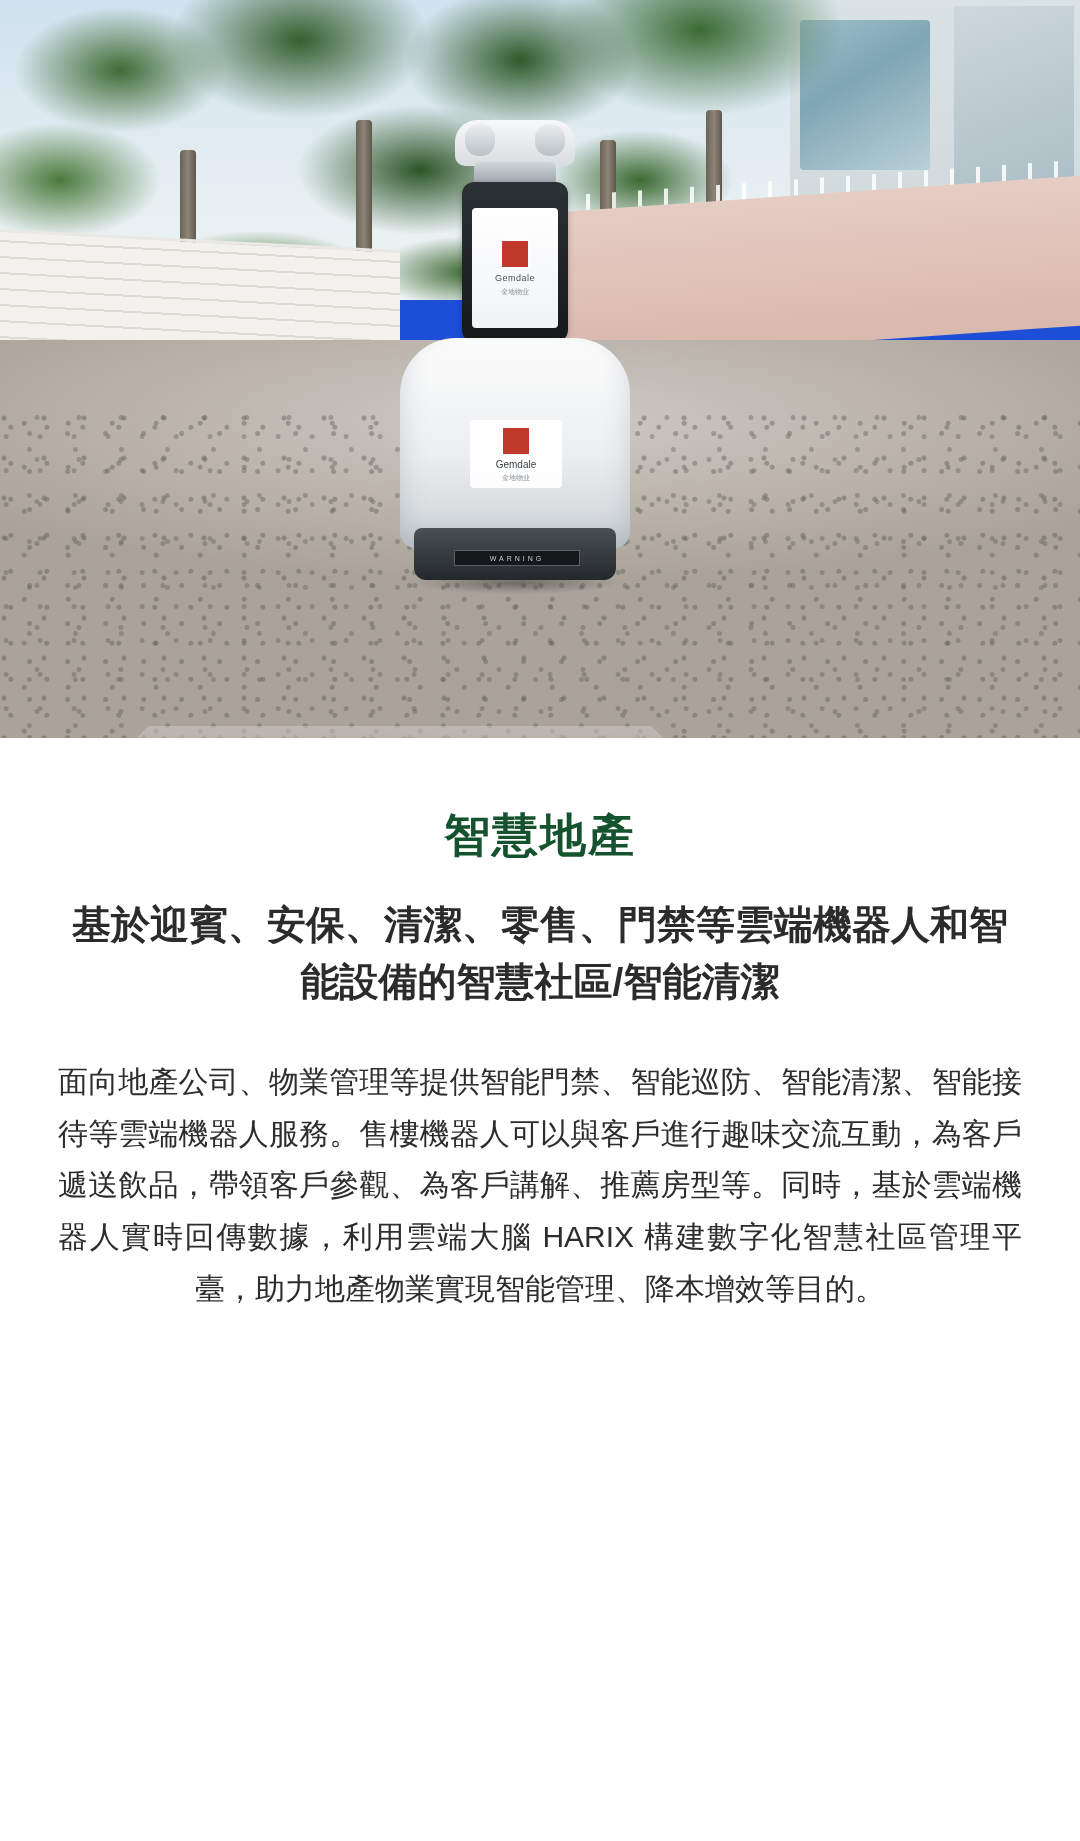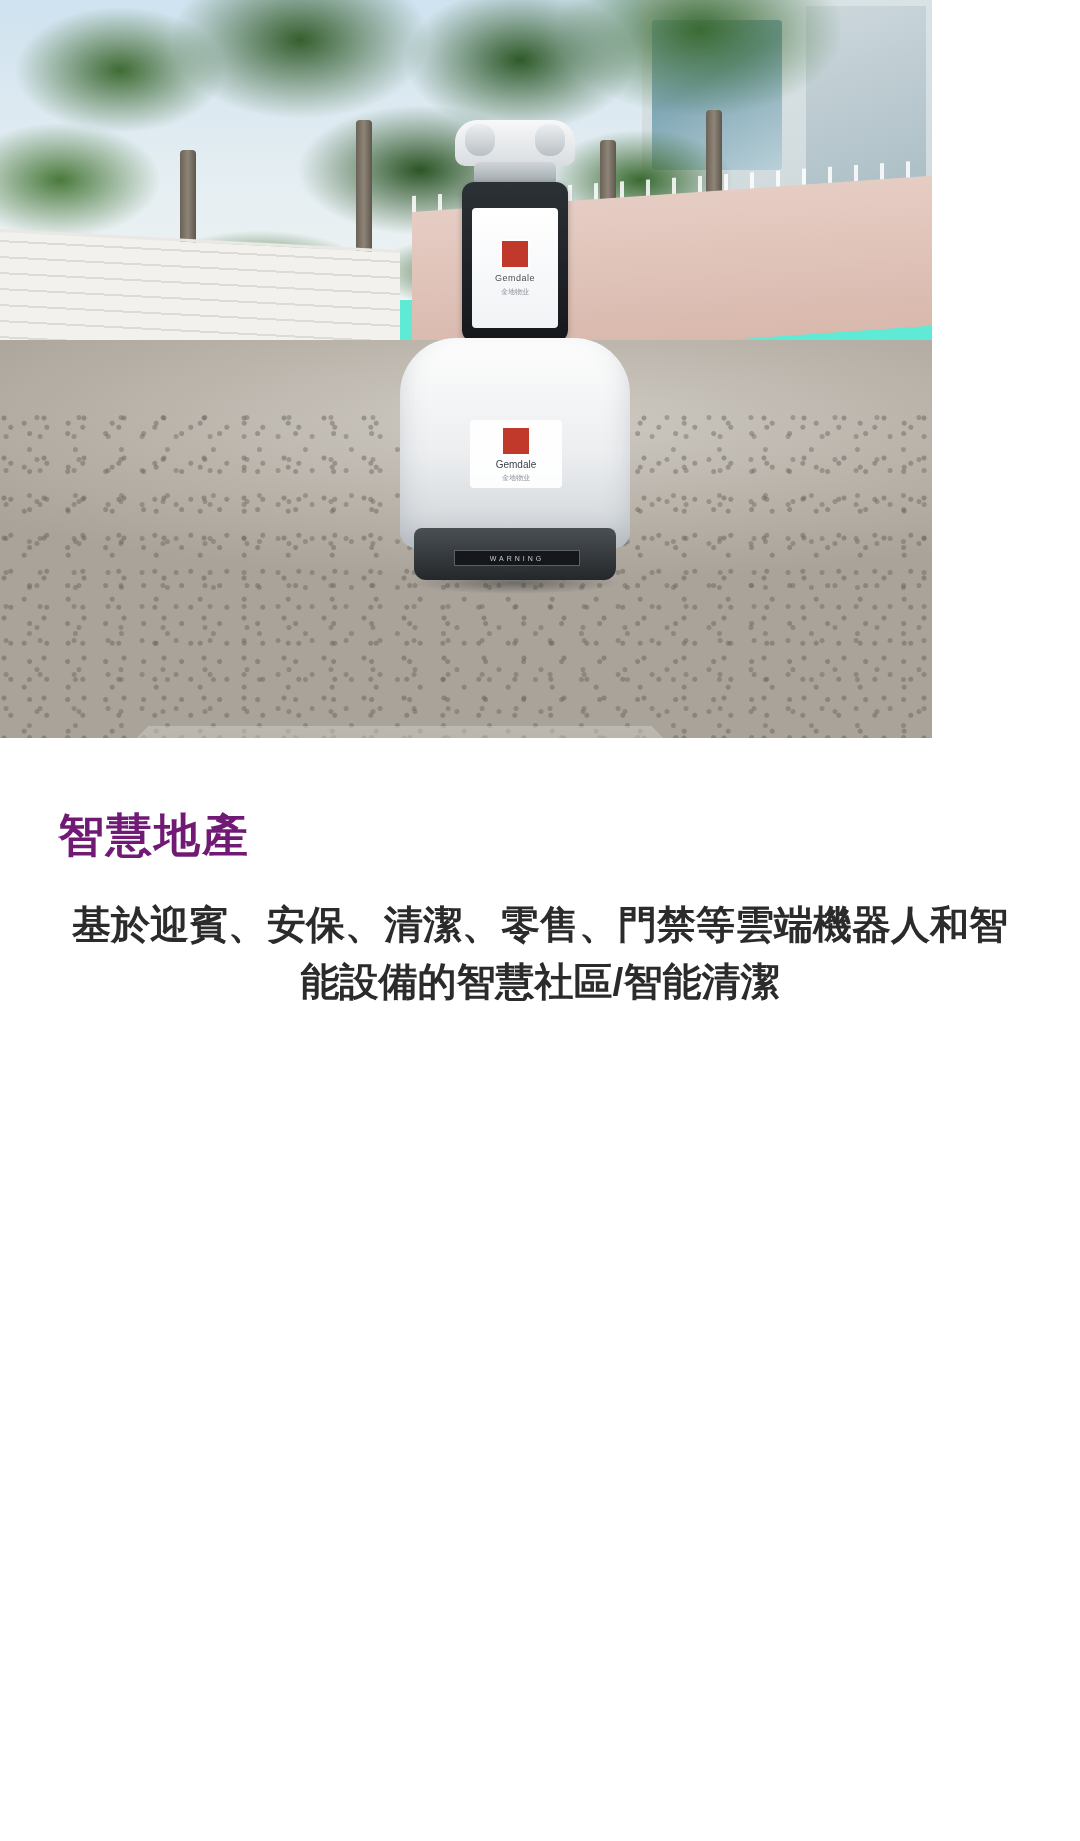--- a/index.html
+++ b/index.html
@@ -19,24 +19,24 @@
     width: 1080px;
     height: 1841px;
     display: flex;
     flex-direction: column;
     background: #ffffff;
   }
 
   
   .hero {
     position: relative;
-    width: 932px;
+    width: 1080px;
     height: 738px;
     overflow: hidden;
-    background: #5eead4;
+    background: #1d4ed8;
     text-align: center;
   }
 
   
   .sky {
     position: absolute;
     left: 0; top: 0;
     width: 1080px; height: 300px;
     background: linear-gradient(180deg, #cfe2ef 0%, #e5eef2 60%, #eef3f3 100%);
   }
@@ -255,24 +255,25 @@
     width: 210px; height: 22px;
     background: radial-gradient(ellipse at center, rgba(40,40,40,.45), rgba(40,40,40,0) 70%);
   }
 
   
   .content {
     padding: 70px 58px 0 58px;
     box-sizing: border-box;
   }
   .title {
+    text-align: center;
     font-size: 46px;
     font-weight: bold;
     letter-spacing: 2px;
-    color: #701a75;
+    color: #14532d;
     margin: 0 0 34px 0;
     line-height: 1.2;
   }
   .subtitle {
     text-align: center;
     font-size: 39px;
     line-height: 1.45;
     color: #2b2b2b;
     margin: 0 0 46px 0;
     letter-spacing: 0px;
@@ -327,15 +328,16 @@
       <div class="robot-base">
         <div class="warning-strip">WARNING</div>
       </div>
       <div class="robot-shadow"></div>
     </div>
   </div>
 
   <div class="content">
     <h1 class="title">智慧地產</h1>
     <h2 class="subtitle">基於迎賓、安保、清潔、零售、門禁等雲端機器人和智能設備的智慧社區/智能清潔</h2>
+    <p class="body-text">面向地產公司、物業管理等提供智能門禁、智能巡防、智能清潔、智能接待等雲端機器人服務。售樓機器人可以與客戶進行趣味交流互動，為客戶遞送飲品，帶領客戶參觀、為客戶講解、推薦房型等。同時，基於雲端機器人實時回傳數據，利用雲端大腦 HARIX 構建數字化智慧社區管理平臺，助力地產物業實現智能管理、降本增效等目的。</p>
   </div>
 
 </div>
 
 </body></html>

